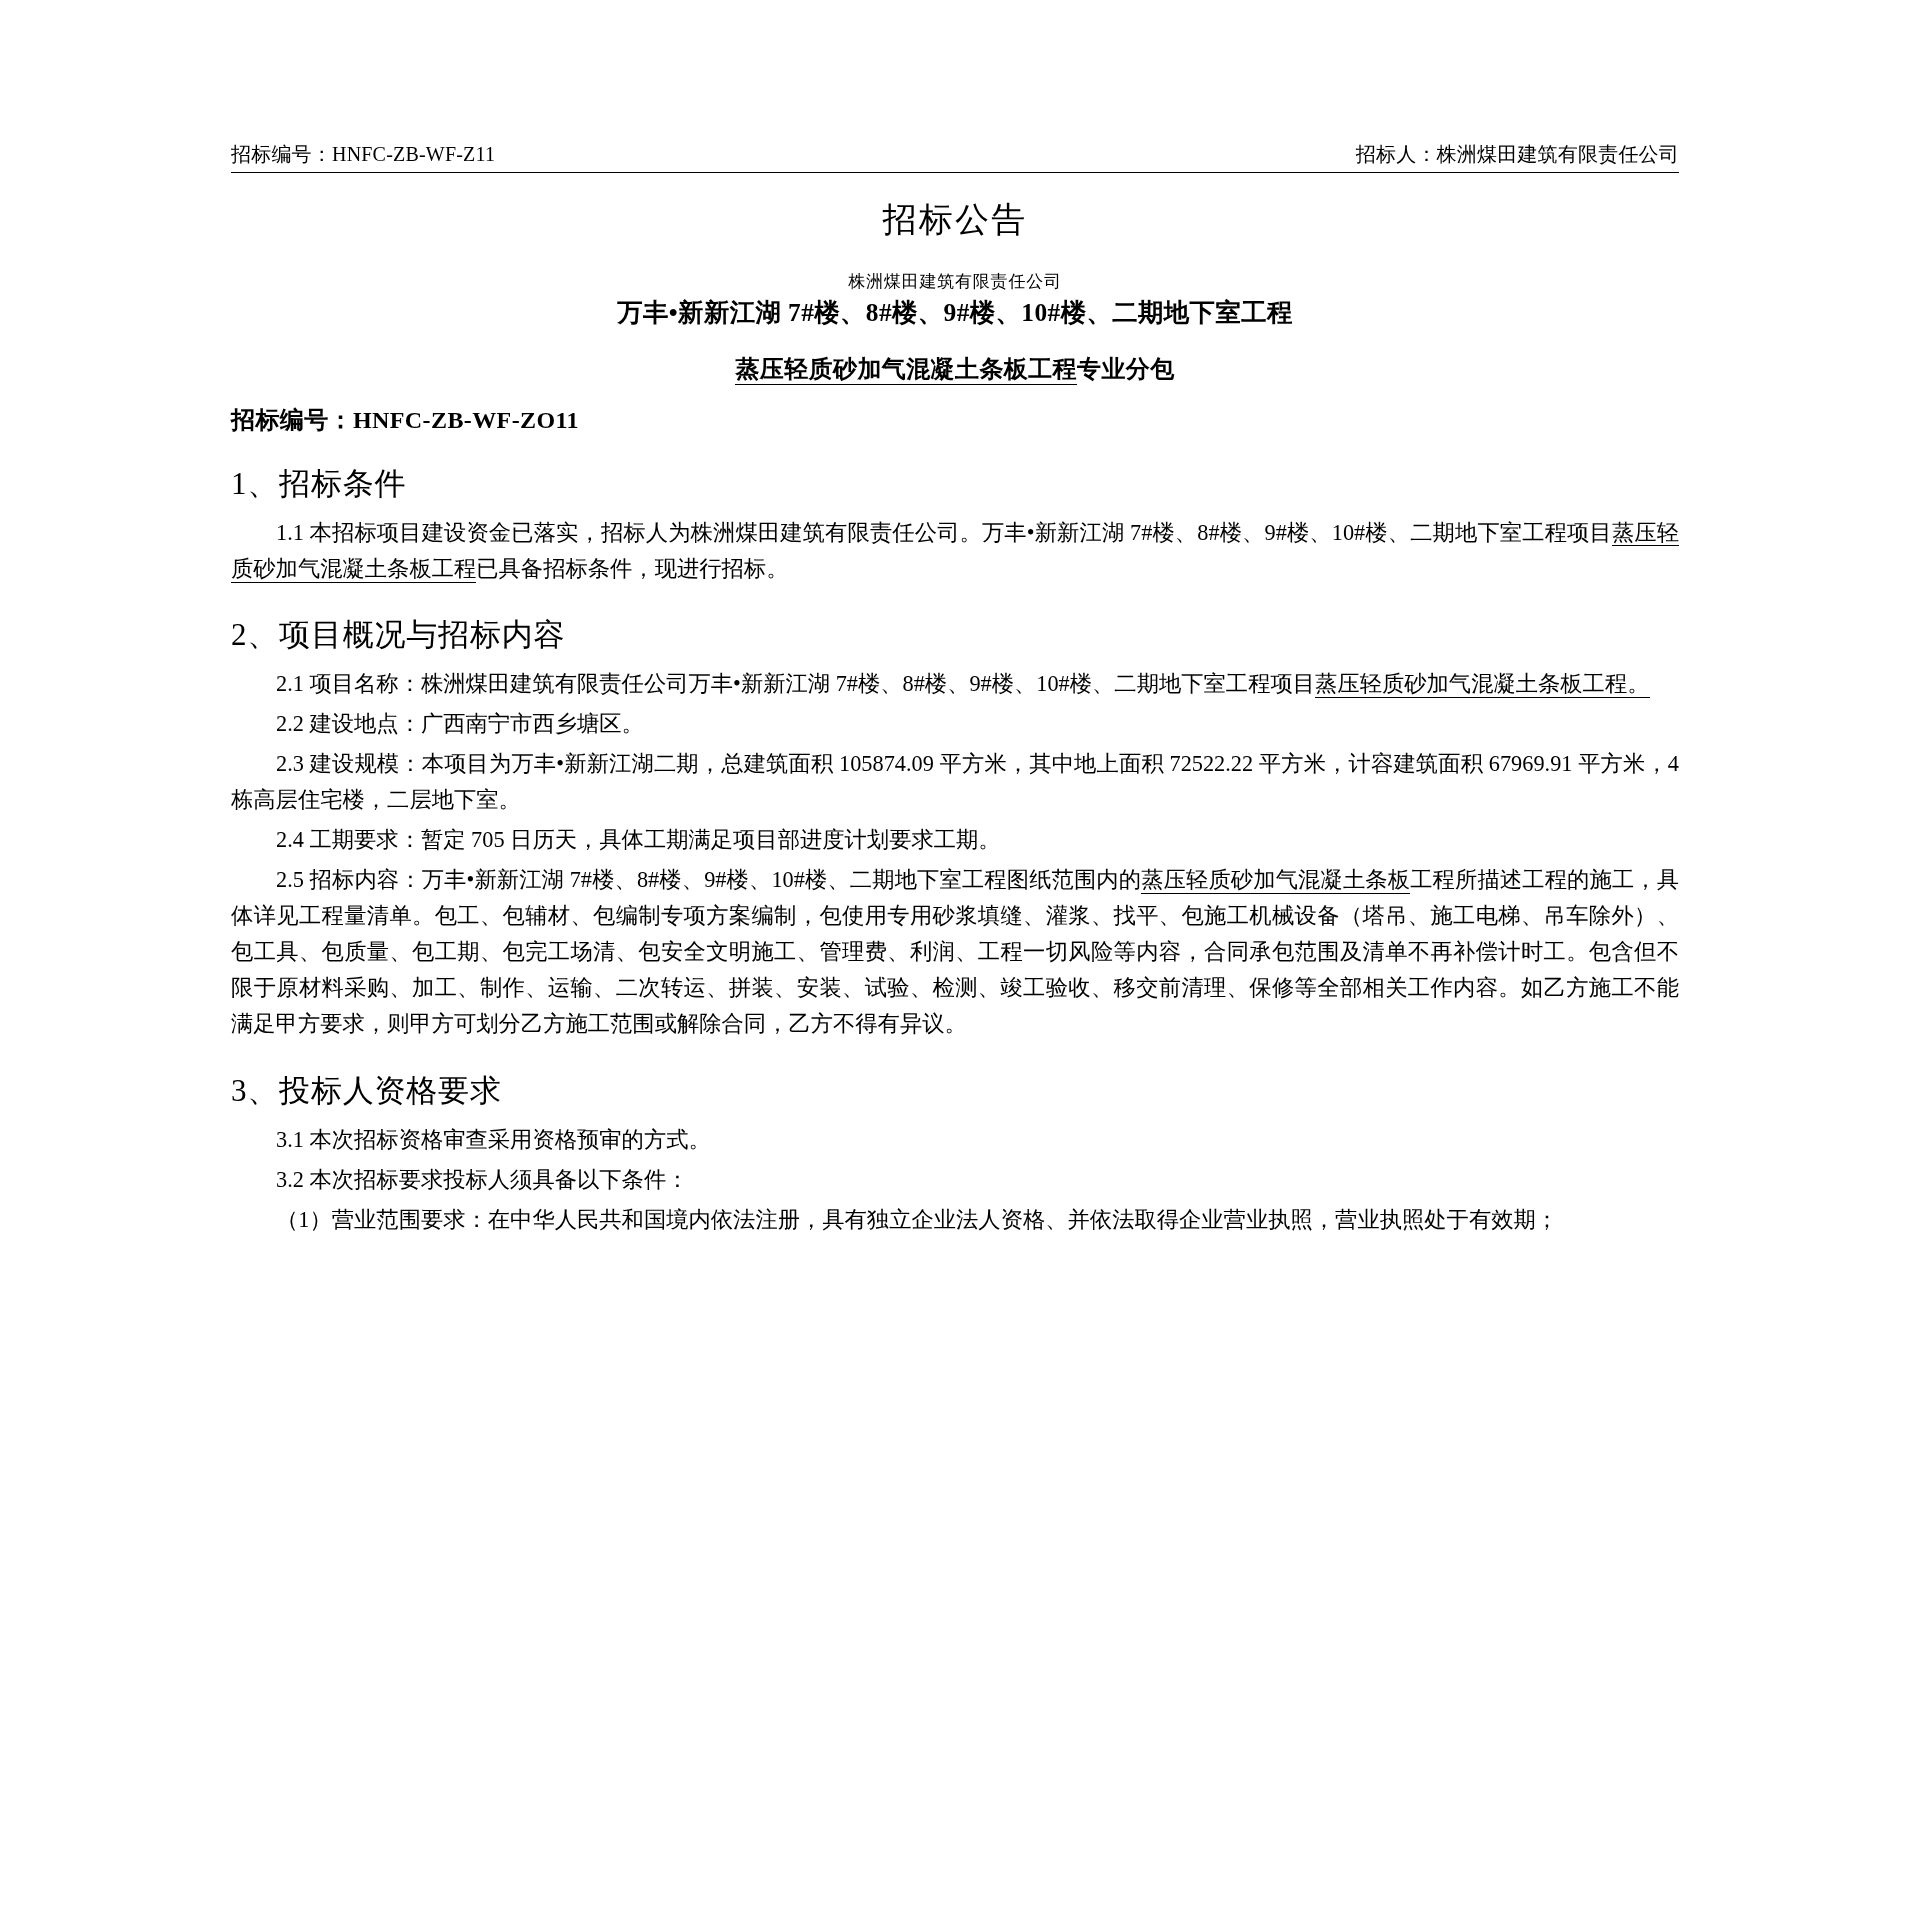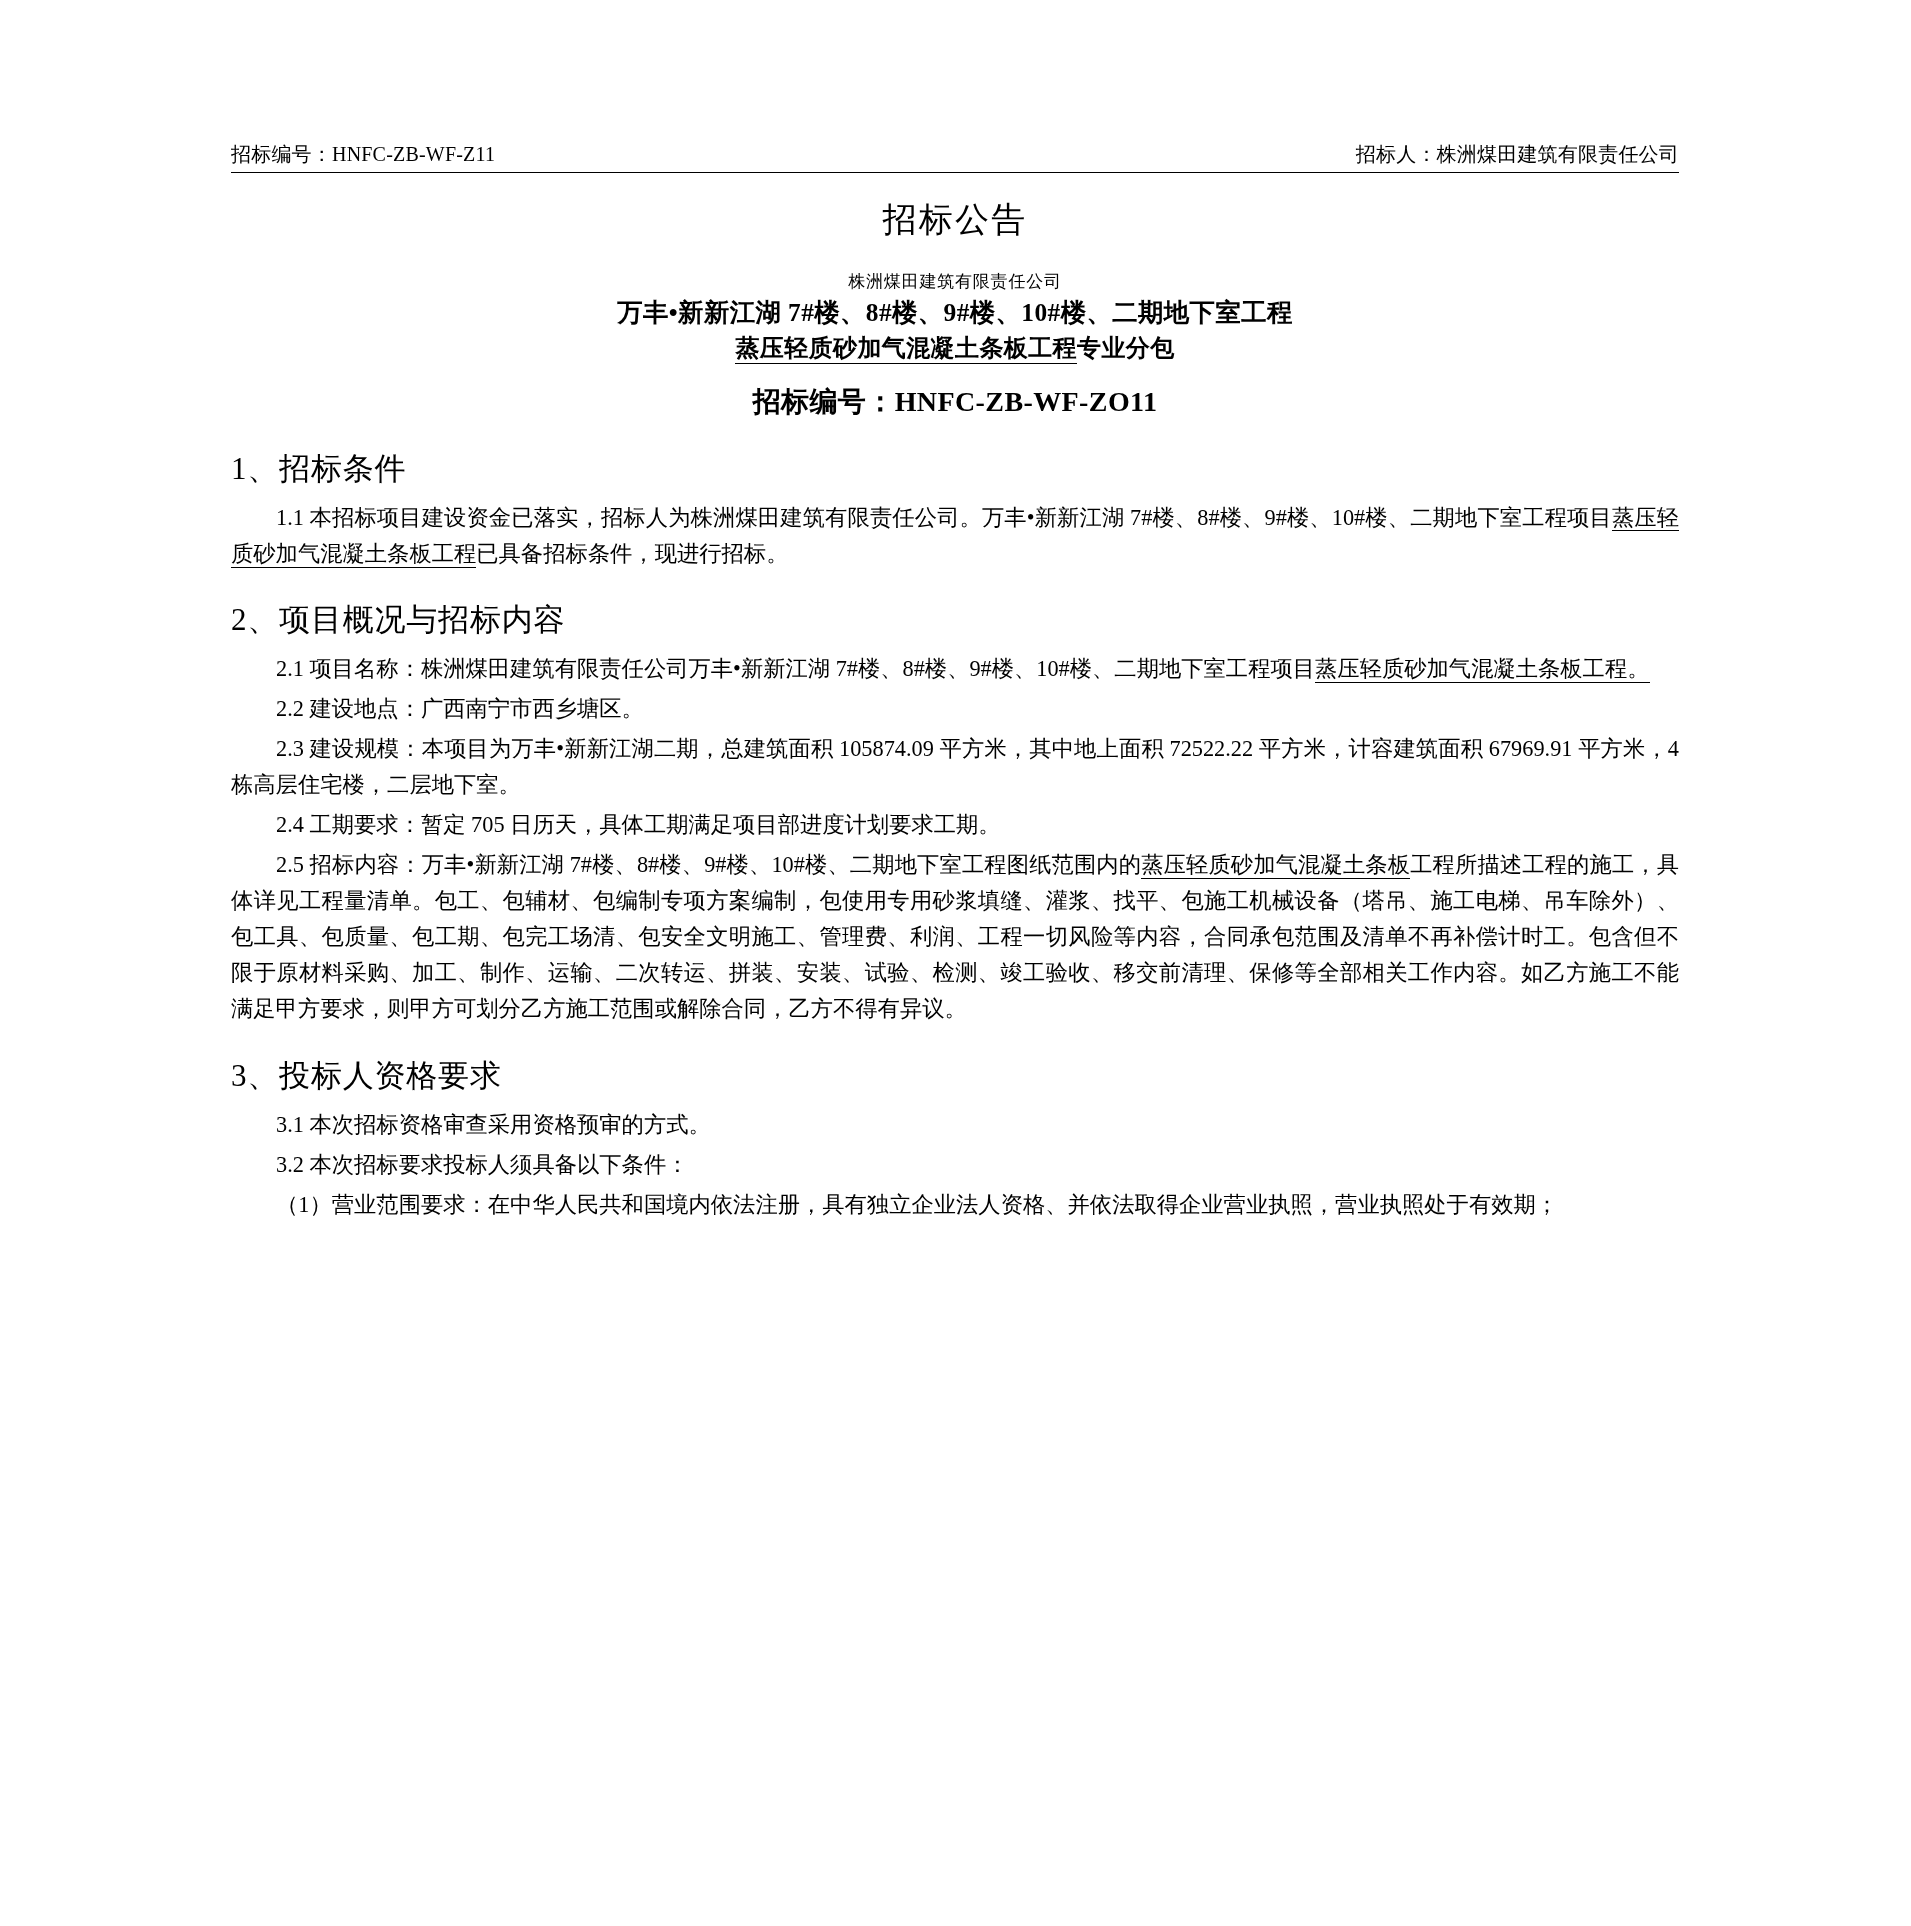--- a/index.html
+++ b/index.html
@@ -62,30 +62,30 @@
     text-align: center;
     font-size: 25.4px;
     font-weight: bold;
     margin-top: 3px;
     letter-spacing: 0.4px;
   }
   .sub-title3 {
     text-align: center;
     font-size: 24px;
     font-weight: bold;
-    margin-top: 2px;
+    margin-top: 23px;
     letter-spacing: 0.4px;
   }
   .sub-title3 .u {
     border-bottom: 1.2px solid #000;
     padding-bottom: 1.5px;
   }
   .sub-title4 {
-    text-align: center;
-    font-size: 28px;
+    text-align: left;
+    font-size: 24px;
     font-weight: bold;
     margin-top: 18.5px;
     letter-spacing: 0.4px;
   }
   
   h2.section {
     font-size: 31px;
     font-weight: normal;
     margin: 27px 0 10px 0;
     letter-spacing: 0.8px;

